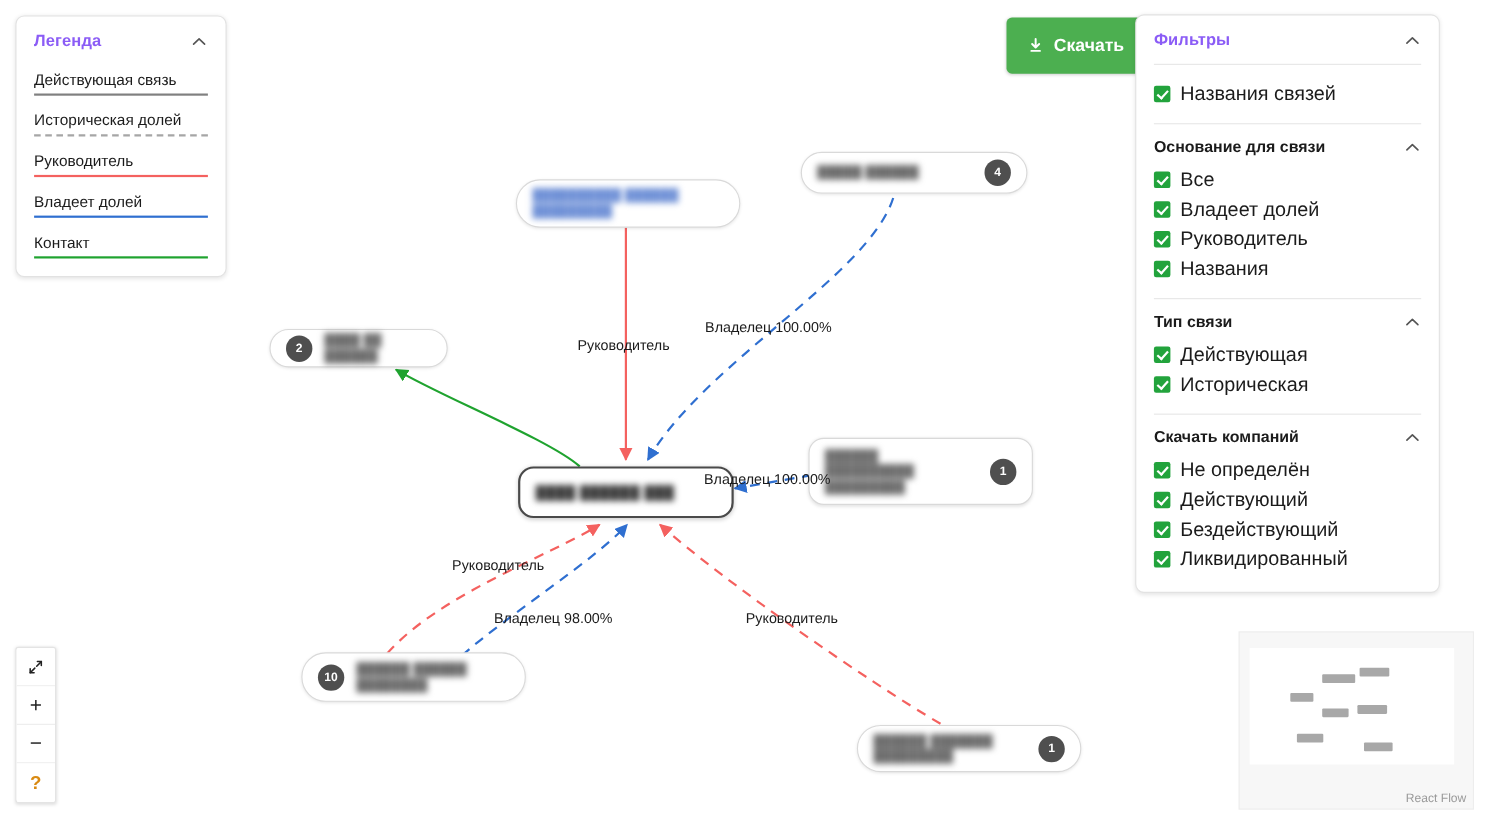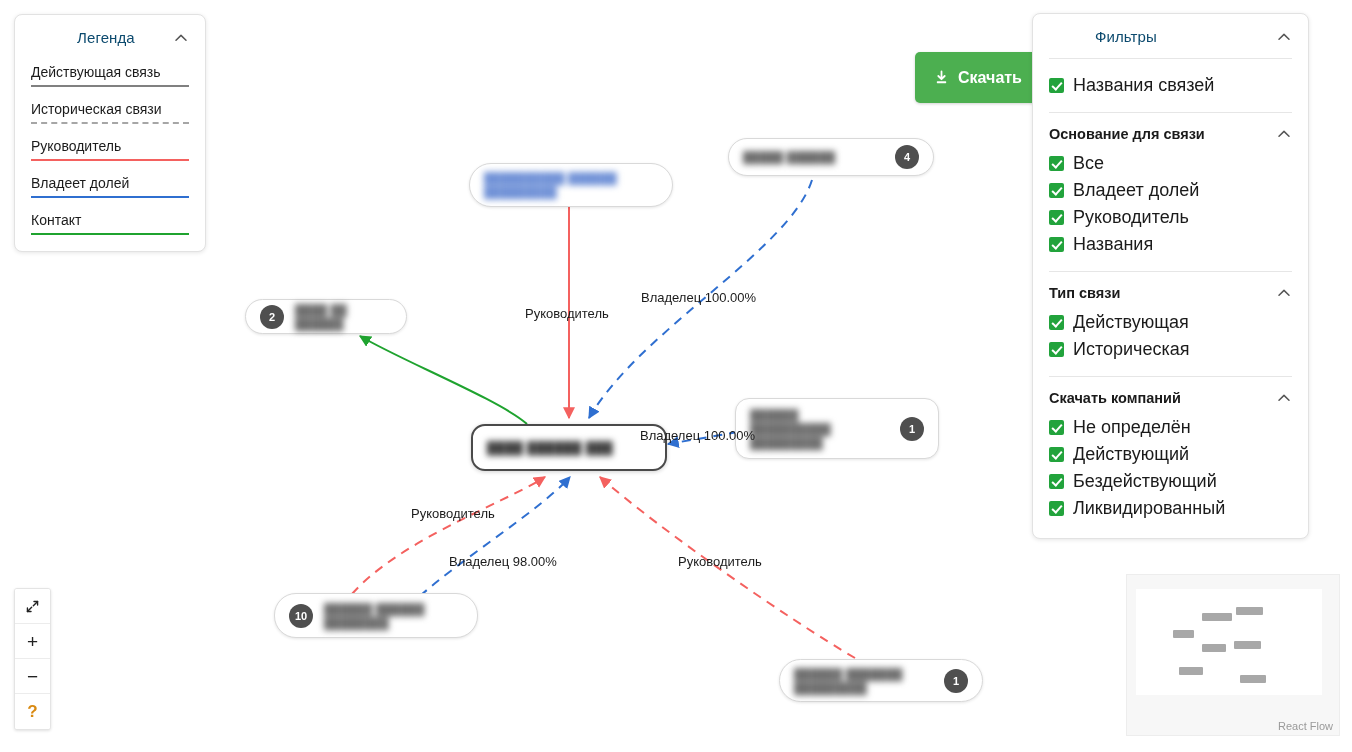--- a/index.html
+++ b/index.html
@@ -23,25 +23,24 @@
     border: 1px solid #e2e2e2;
     border-radius: 8px;
     box-shadow: 0 1px 4px rgba(0,0,0,0.10);
   }
   .panel-head {
     display: flex;
     align-items: center;
     justify-content: space-between;
   }
   .panel-title {
-    font-weight: normal;
+    font-weight: bold;
     font-size: 15px;
-    color: #0c4a6e;
+    color: #8b5cf6;
     letter-spacing: .1px;
-    margin-left: 46px;
   }
   .chev {
     width: 16px; height: 16px;
     flex: 0 0 auto;
     color: #555;
   }
   .chev svg { display: block; }
 
   
   #legend {
@@ -75,21 +74,20 @@
     color: #ffffff;
     font-size: 16px;
     font-weight: bold;
     font-family: "Liberation Sans", sans-serif;
     display: flex;
     align-items: center;
     justify-content: center;
     gap: 9px;
     cursor: pointer;
     box-shadow: 0 1px 3px rgba(0,0,0,0.18);
-    margin-top: 36px;
   }
   #download-btn svg { display: block; }
 
   
   #filters {
     left: 1032px; top: 13px;
     width: 277px;
     padding: 14px 16px 16px 16px;
   }
   #filters .panel-head { margin-bottom: 0; }
@@ -336,21 +334,21 @@
         </svg>
       </span>
     </div>
 
     <div class="legend-row">
       <div class="legend-label">Действующая связь</div>
       <div class="legend-line" style="border-top:2px solid #808080;"></div>
     </div>
 
     <div class="legend-row">
-      <div class="legend-label">Историческая связи</div>
+      <div class="legend-label">Историческая долей</div>
       <div class="legend-line" style="border-top:2px dashed #a6a6a6;"></div>
     </div>
 
     <div class="legend-row">
       <div class="legend-label">Руководитель</div>
       <div class="legend-line" style="border-top:2px solid #f4615f;"></div>
     </div>
 
     <div class="legend-row">
       <div class="legend-label">Владеет долей</div>

